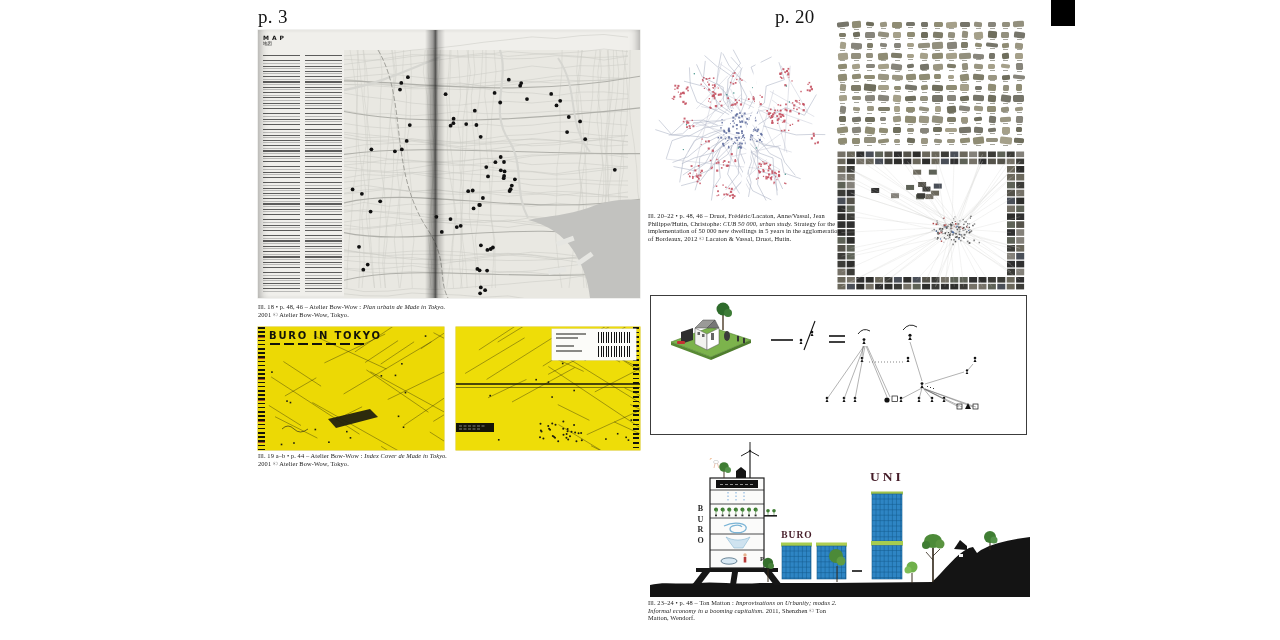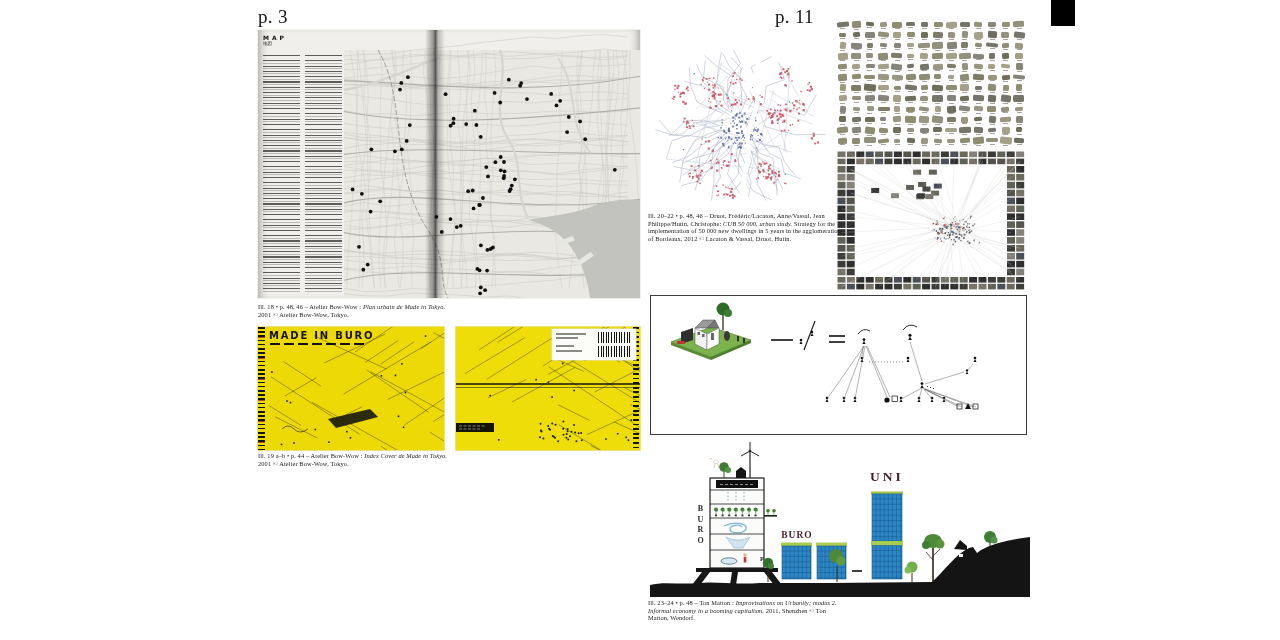--- a/index.html
+++ b/index.html
@@ -55,21 +55,21 @@
   .lbl.uni{left:217px;top:27px;width:40px;text-align:center;font-size:13.5px;letter-spacing:3px}
   .lbl.pmark{left:110px;top:113px;font-size:6.5px;color:#222}
   .corner{position:absolute;left:1051px;top:0;width:24px;height:26px;background:#000}
 </style>
 </head>
 <body>
 
 <div id="canvas">
 
   <div id="hdr-left" class="hdr">p. 3</div>
-  <div id="hdr-right" class="hdr">p. 11</div>
+  <div id="hdr-right" class="hdr">p. 20</div>
   <div class="corner"></div>
 
   <section id="spread">
     <svg id="tokyomap" width="382" height="268" viewBox="0 0 382 268">
         <rect x="86" y="20" width="296" height="248" fill="#e9e8e2"></rect>
         <path d="M86,128.7 L106,125.5 L130,128.8 L154,130.3 L178,133.1 L202,131.7 L226,128.1 L250,130.8 L274,134.7 L298,133.4 L322,133.1 L346,135.2 L370,137.0" stroke="#c8c8c2" stroke-width="0.5" fill="none"></path>
         <path d="M86,49.6 L106,51.2 L130,54.4 L154,57.6 L178,54.4 L202,52.9 L226,56.6 L250,52.7 L274,49.5 L298,46.0 L322,45.5 L346,47.7 L370,48.3" stroke="#c8c8c2" stroke-width="0.5" fill="none"></path>
         <path d="M86,29.3 L106,30.2 L130,29.8 L154,26.4 L178,24.3 L202,25.9 L226,23.2 L250,26.4 L274,24.4 L298,23.4 L322,21.9 L346,19.0 L370,21.7" stroke="#c8c8c2" stroke-width="0.5" fill="none"></path>
         <path d="M86,34.4 L106,31.9 L130,28.0 L154,24.7 L178,25.3 L202,26.7 L226,24.9 L250,21.5 L274,23.3 L298,24.8 L322,26.4 L346,30.1 L370,26.2" stroke="#c8c8c2" stroke-width="0.5" fill="none"></path>
         <path d="M86,263.8 L106,265.8 L130,266.0 L154,263.0 L178,264.2 L202,265.1 L226,267.2 L250,265.9 L274,269.7 L298,273.1 L322,276.1 L346,277.6 L370,278.0" stroke="#c8c8c2" stroke-width="0.5" fill="none"></path>
@@ -280,21 +280,21 @@
         <rect x="139.7265088558197" y="88.50789260864258" width="1.6" height="1.6" fill="#1d1d10"></rect>
         <rect x="144.74050879478455" y="99.42061233520508" width="1.6" height="1.6" fill="#1d1d10"></rect>
         <rect x="13.14409613609314" y="44.31868529319763" width="1.6" height="1.6" fill="#1d1d10"></rect>
         <rect x="166.75176829099655" y="8.273639678955078" width="1.6" height="1.6" fill="#1d1d10"></rect>
         <rect x="28.21505196392536" y="73.32631349563599" width="1.6" height="1.6" fill="#1d1d10"></rect>
         <rect x="35.16820967197418" y="115.22186851501465" width="1.6" height="1.6" fill="#1d1d10"></rect>
         <polygon points="70,92 112,82 120,90 78,101" fill="#1c1c0e" opacity="0.92"></polygon>
         <path d="M24,102 q6,-6 12,0 t14,0" stroke="#33331a" stroke-width="0.7" fill="none"></path>
       </svg>
     <div class="ruler"></div>
-    <div class="mit-title">MADE IN BURO</div>
+    <div class="mit-title">BURO IN TOKYO</div>
     <div class="mit-sub"></div>
   </figure>
 
   <figure id="yb" class="ycover">
     <svg id="ydrawB" width="184" height="123" viewBox="0 0 184 123">
         <line x1="146.5" y1="22.9" x2="185.7" y2="41.9" stroke="#21210f" stroke-width="0.45" opacity="0.85"></line>
         <line x1="135.0" y1="118.7" x2="218.3" y2="161.0" stroke="#21210f" stroke-width="0.45" opacity="0.85"></line>
         <line x1="102.5" y1="97.6" x2="144.8" y2="123.2" stroke="#21210f" stroke-width="0.45" opacity="0.85"></line>
         <line x1="130.7" y1="107.7" x2="197.0" y2="77.4" stroke="#21210f" stroke-width="0.45" opacity="0.85"></line>
         <line x1="105.1" y1="26.9" x2="191.0" y2="80.2" stroke="#21210f" stroke-width="0.45" opacity="0.85"></line>

